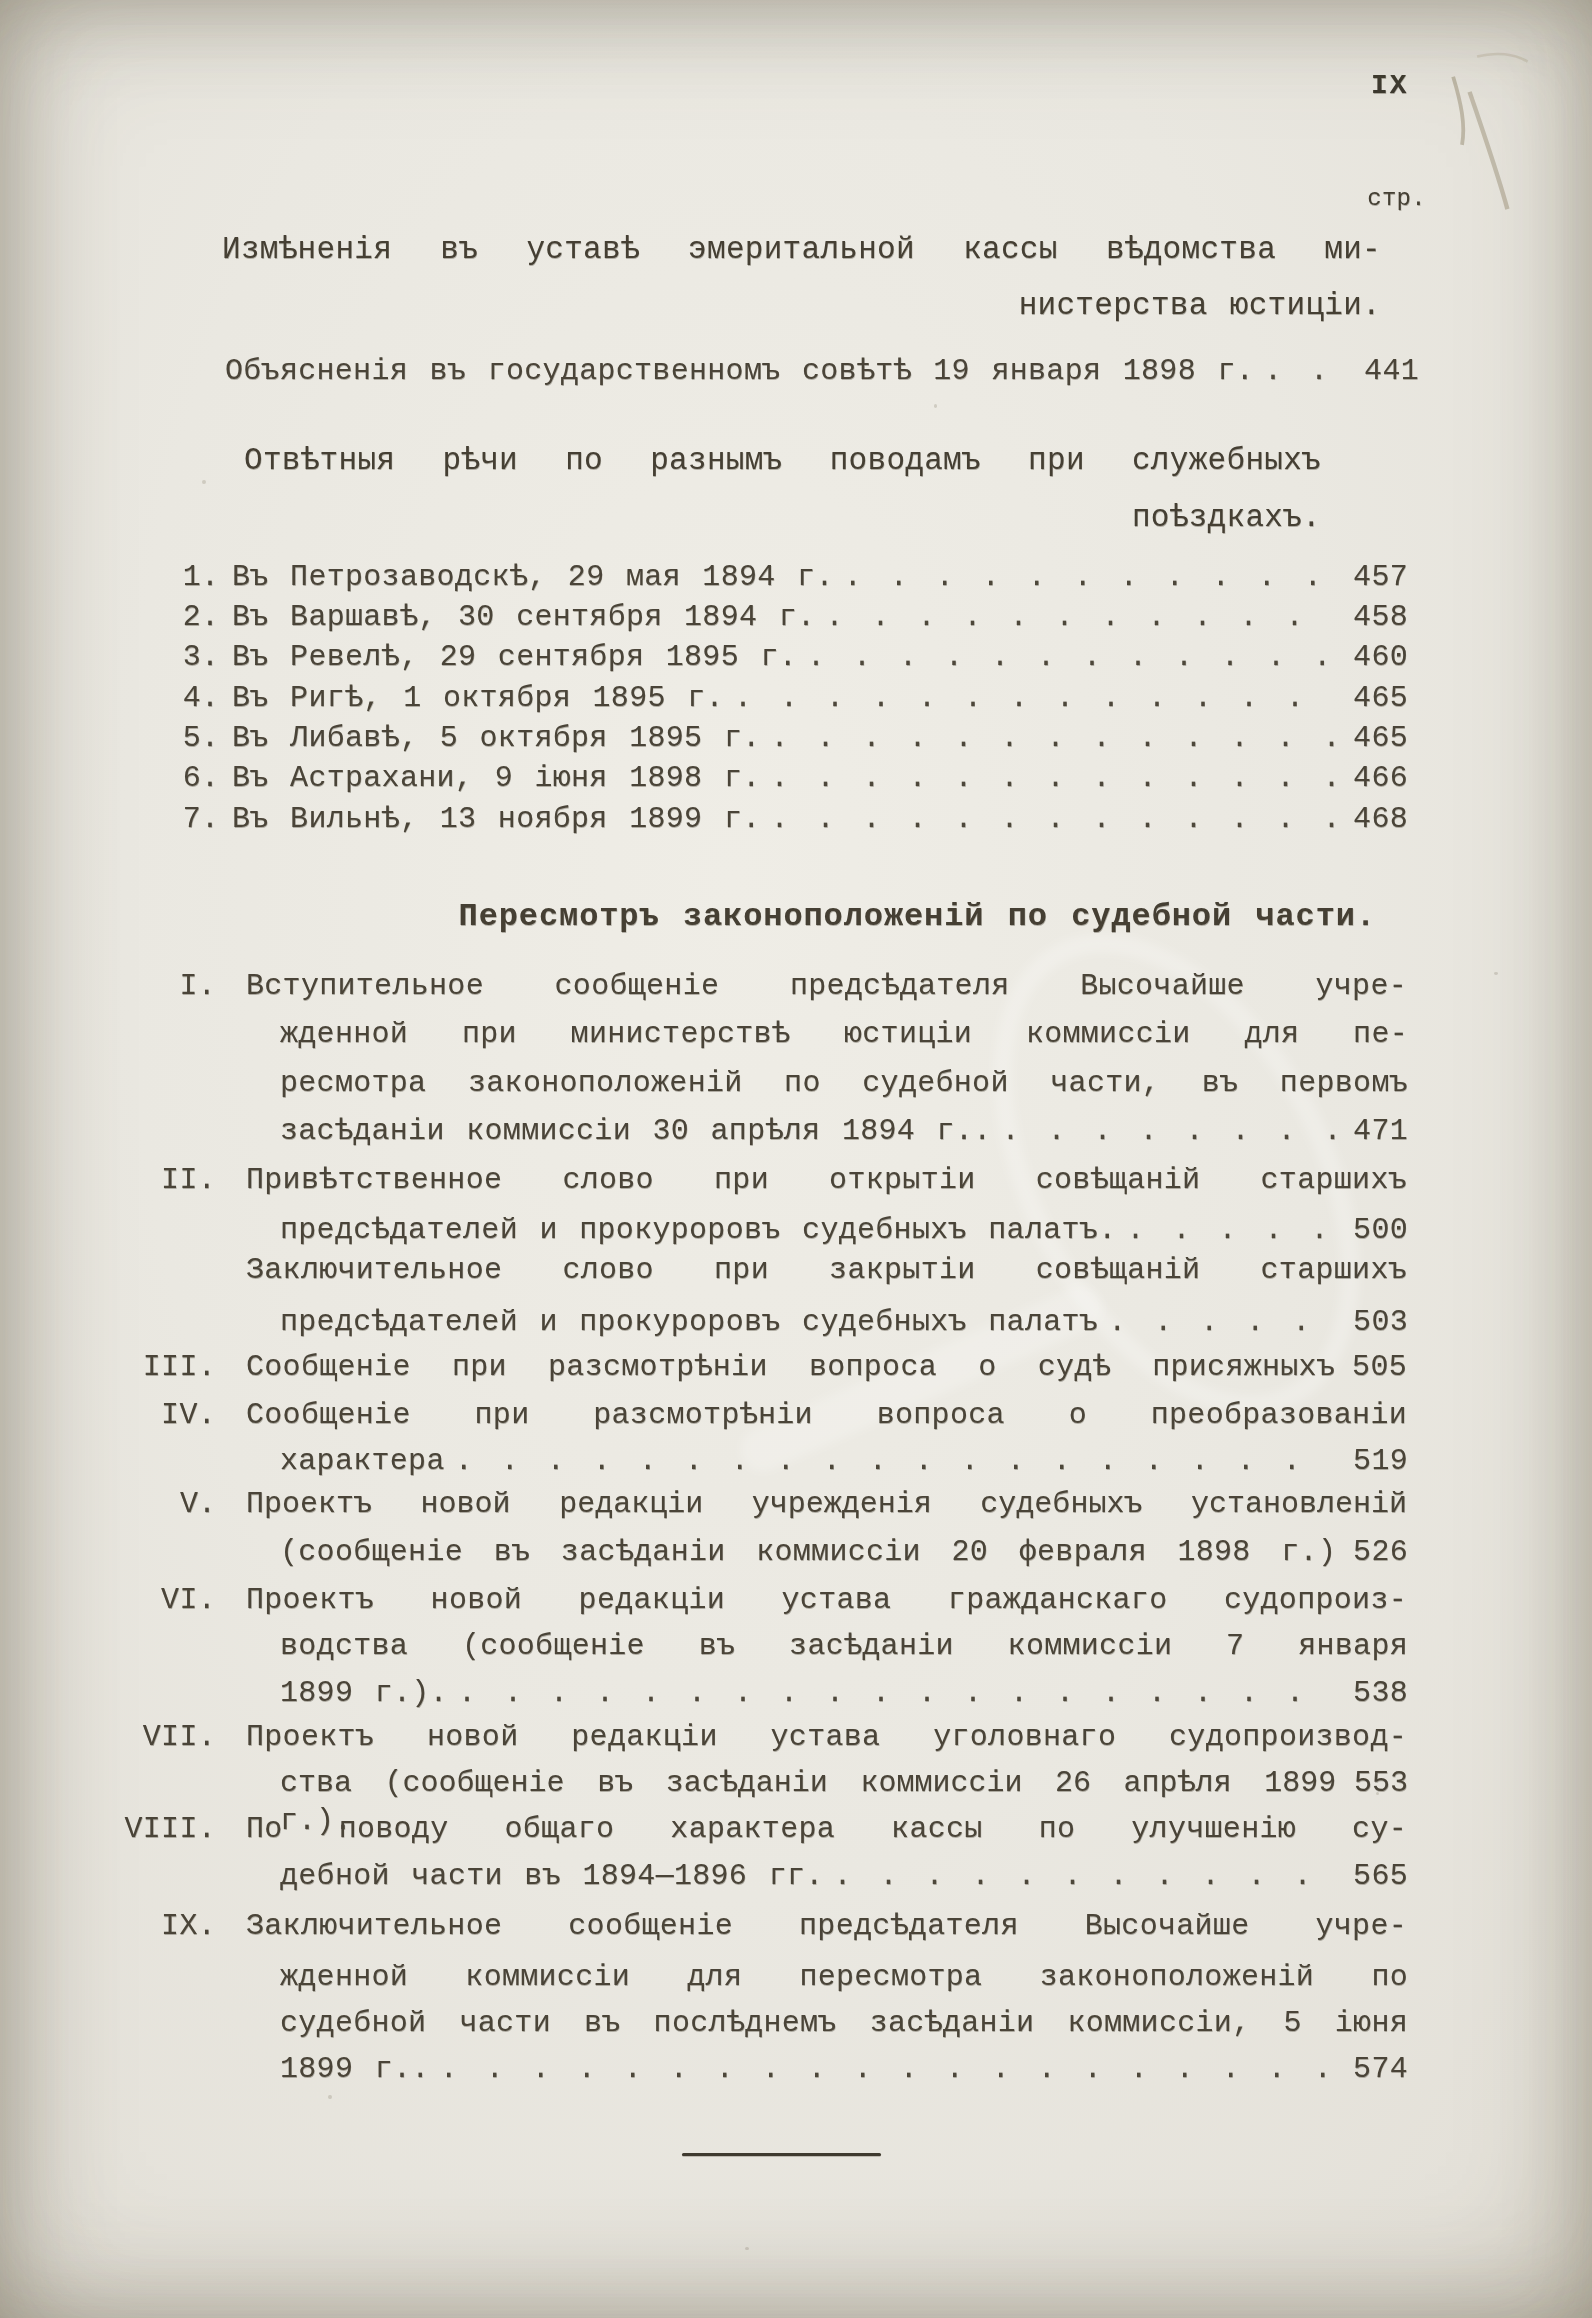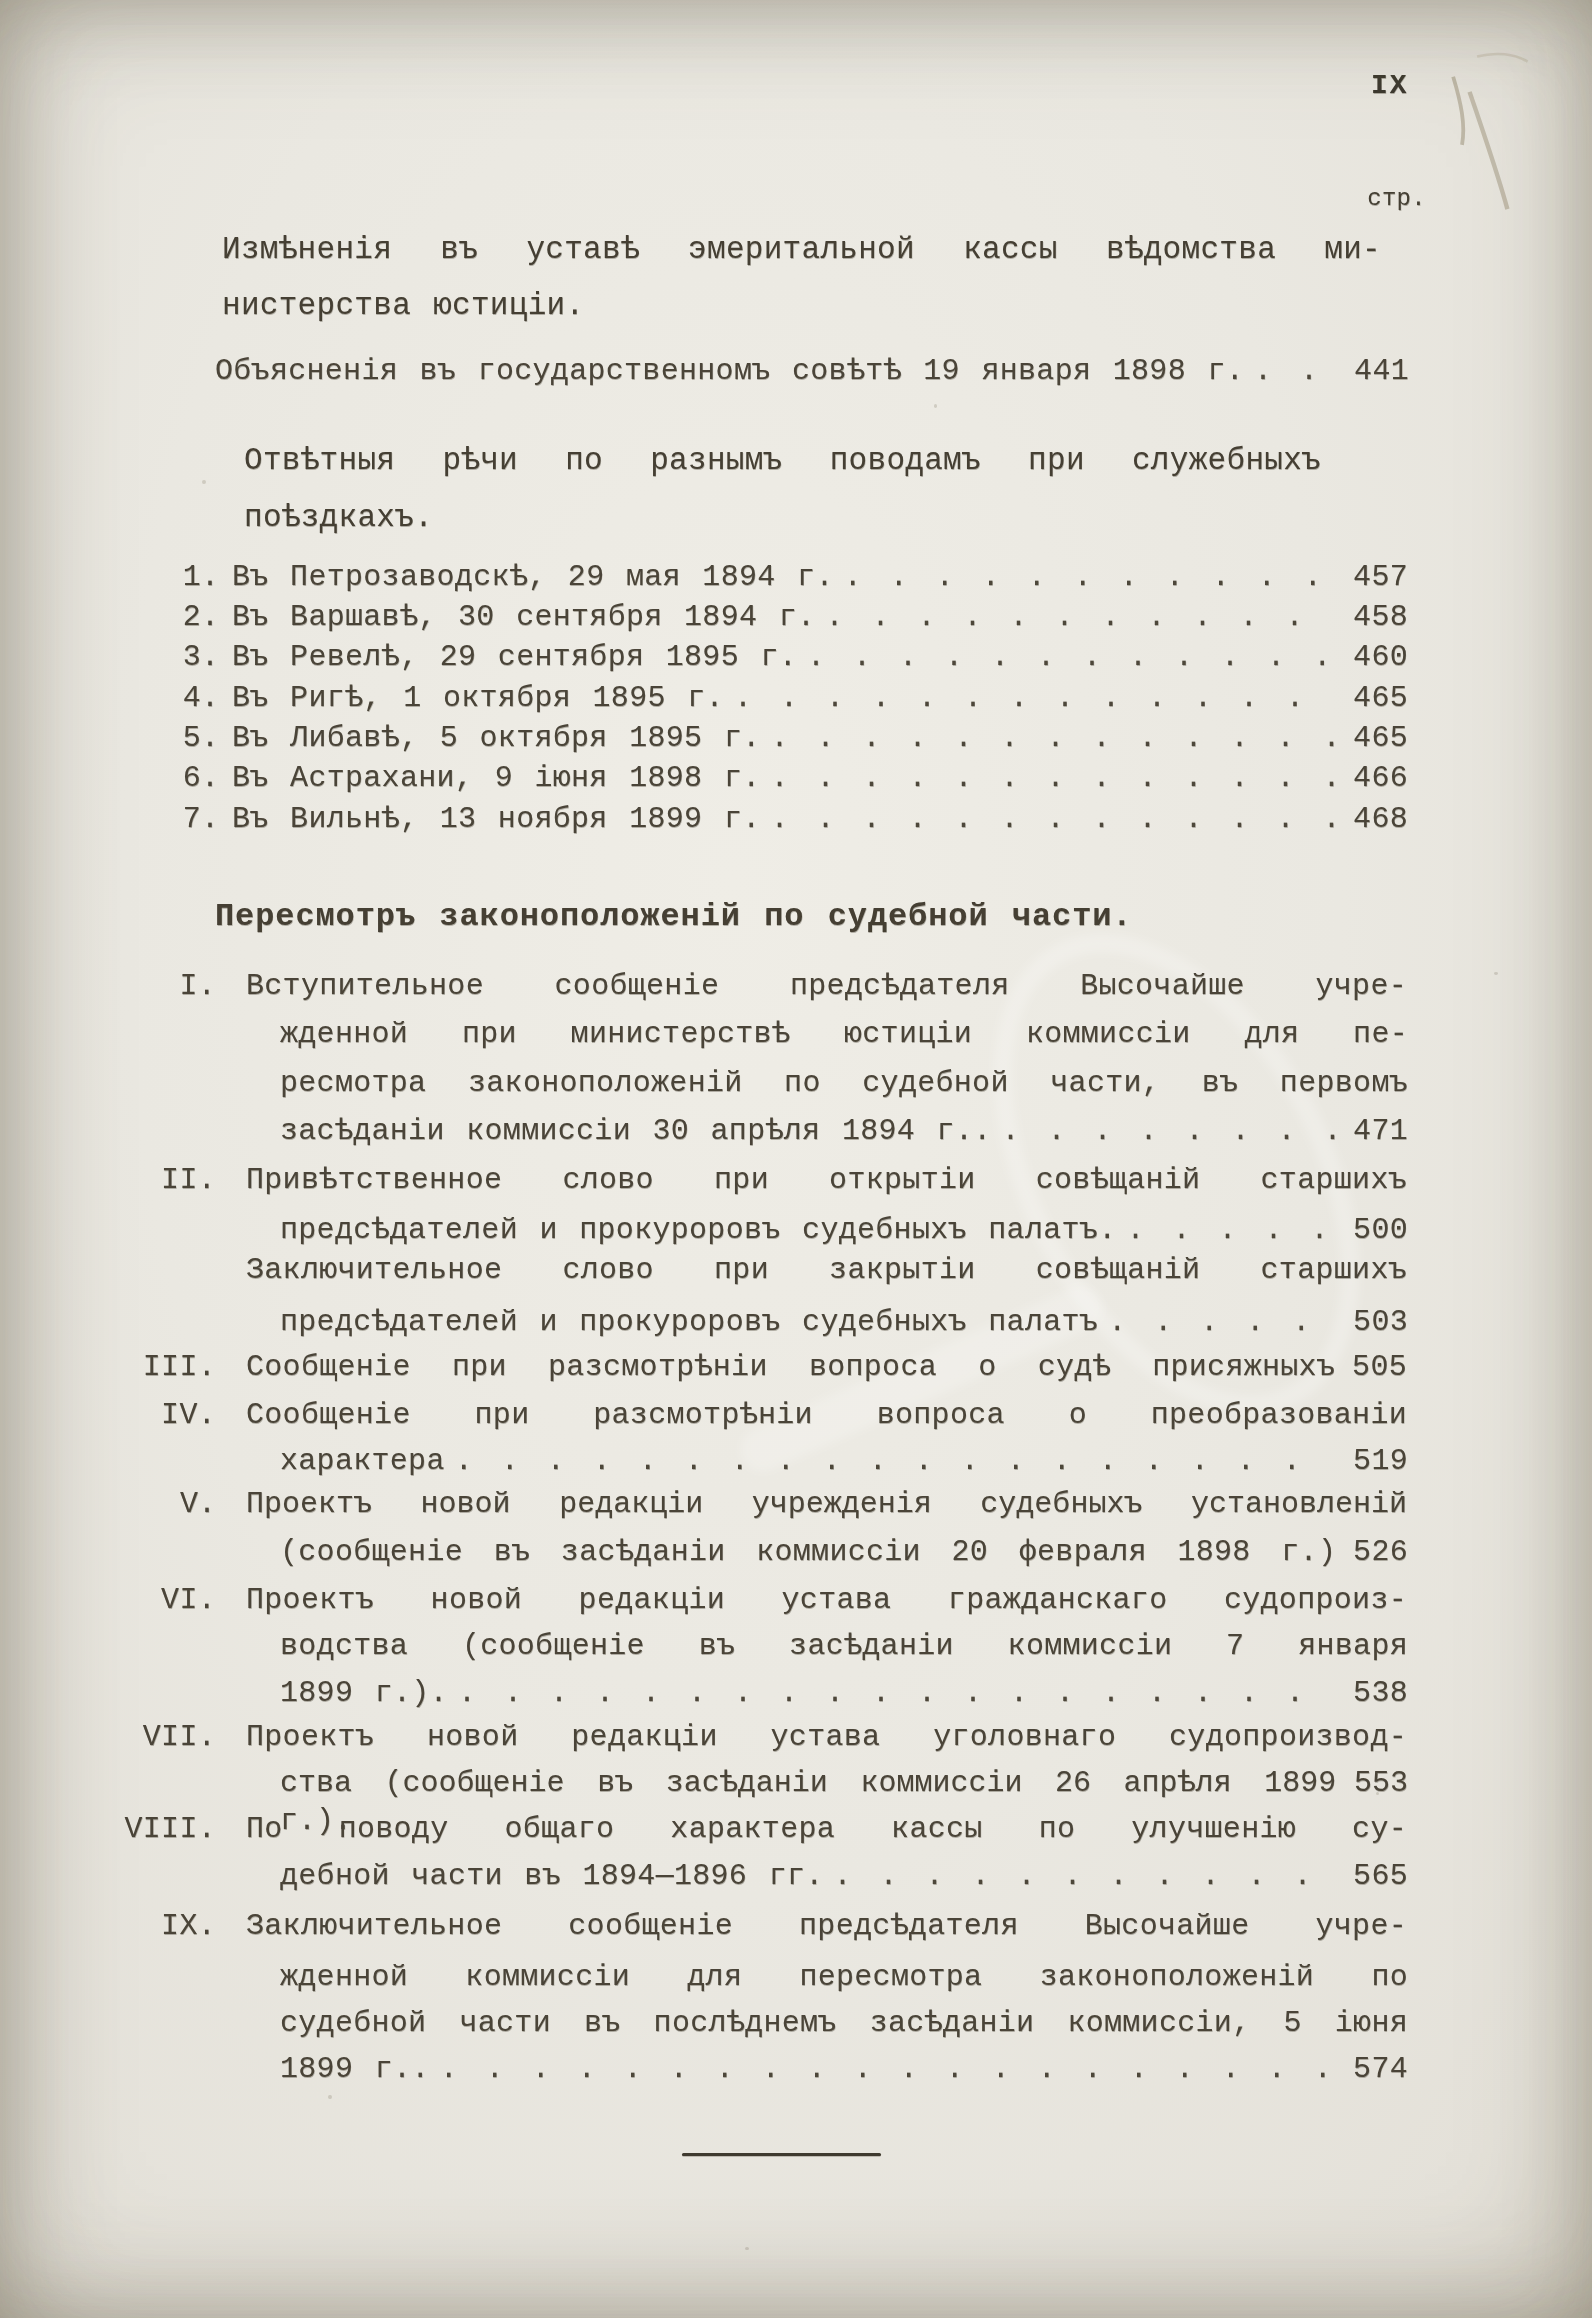--- a/index.html
+++ b/index.html
@@ -19,21 +19,21 @@
       inset 0 0 139px rgba(96,86,64,.22),
       inset 44px 0 101px -25px rgba(96,86,64,.20),
       inset -32px 0 88px -25px rgba(96,86,64,.16),
       inset 0 38px 88px -25px rgba(96,86,64,.18),
       inset 0 -44px 101px -25px rgba(96,86,64,.15);
   }
   .line{position:absolute;white-space:nowrap;font-size:30px;line-height:1.25;
         letter-spacing:0.3px;word-spacing:3.2px;
         text-shadow:0.4px 0.6px 0.6px rgba(64,56,42,.35);}
   .jline{white-space:normal;text-align:justify;text-align-last:justify;}
-  .cline{white-space:normal;text-align:left;}
+  .cline{white-space:normal;text-align:right;}
   .fline{display:flex;align-items:baseline;}
   .fline .txt{flex:0 0 auto;}
   .fline .justtxt{flex:1 1 auto;text-align:justify;text-align-last:justify;white-space:normal;}
   .dots{flex:1 1 auto;min-width:0;overflow:hidden;white-space:nowrap;
         letter-spacing:28px;margin-left:10px;color:#4d473a;}
   .pg{flex:0 0 auto;margin-left:8.8px;min-width:63px;text-align:right;}
   .num{position:absolute;right:calc(100% + 30px);text-align:right;white-space:nowrap;}
   .nnum{position:absolute;right:calc(100% + 12.6px);text-align:right;white-space:nowrap;}
   .heading{font-size:31px;color:#45402f;color:#453f33;}
   .bold{font-weight:bold;letter-spacing:0.9px;}
@@ -67,21 +67,21 @@
     <path d="M58 66 C 80 130, 104 200, 118 252" stroke="#b2a996" stroke-width="7" fill="none" opacity="0.7"></path>
     <path d="M70 10 C 100 2, 130 6, 150 18" stroke="#c3bbaa" stroke-width="4" fill="none" opacity="0.5"></path>
   </svg>
 
   <div class="line folio" style="left:1371px;top:68px;">IX</div>
   <div class="line colhead" style="left:1319px;top:184px;width:107px;text-align:right;">стр.</div>
 
   <div class="line jline heading" style="left:222px;top:231px;width:1159px;">Измѣненія въ уставѣ эмеритальной кассы вѣдомства ми-</div>
   <div class="line cline heading" style="left:222px;top:287px;width:1159px;">нистерства юстиціи.</div>
 
-  <div class="line fline" style="left:215px;top:353px;width:1194px;">
+  <div class="line fline" style="left:225px;top:353px;width:1194px;">
     <span class="txt">Объясненія въ государственномъ совѣтѣ 19 января 1898 г.</span>
     <span class="dots">............................................................</span>
     <span class="pg">441</span>
   </div>
 
   <div class="line cline heading" style="left:244px;top:499px;width:1077px;">поѣздкахъ.</div>
   <div class="line jline heading" style="left:244px;top:442px;width:1077px;">Отвѣтныя рѣчи по разнымъ поводамъ при служебныхъ</div>
 
   <div class="line fline" style="left:232px;top:559px;width:1176px;">
     <span class="nnum">1.</span>

